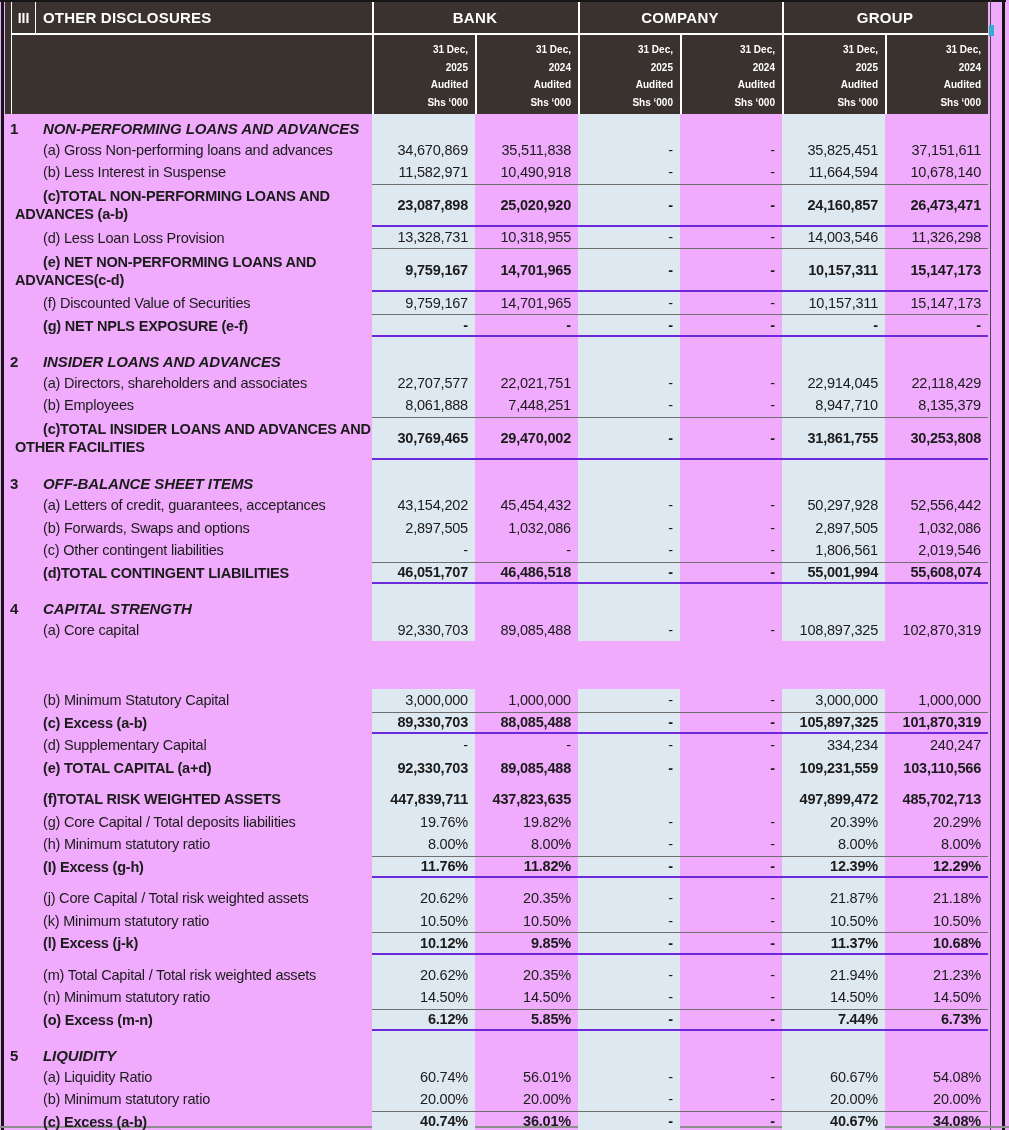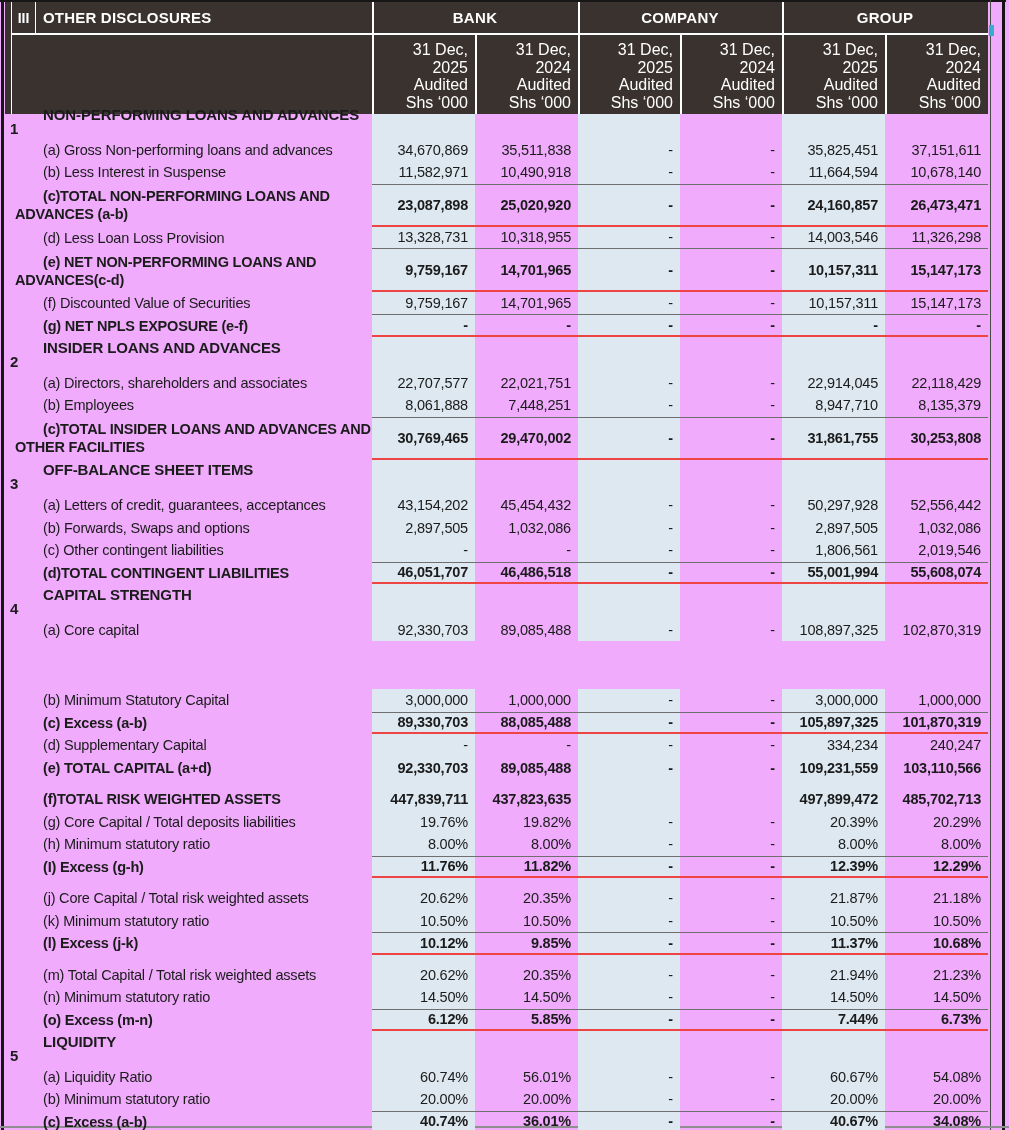--- a/index.html
+++ b/index.html
@@ -27,42 +27,42 @@
   .h-vs1 { left:470px; top:33px; bottom:0; width:2px; }
   .h-vs2 { left:675px; top:33px; bottom:0; width:2px; }
   .h-vs3 { left:880px; top:33px; bottom:0; width:2px; }
 
   .h-iii   { position:absolute; left:7px; top:0; width:23px; height:31px; display:flex; align-items:center; justify-content:center; font-weight:bold; font-size:14px; }
   .h-title { position:absolute; left:38px; top:0; height:31px; display:flex; align-items:center; font-weight:bold; font-size:15px; letter-spacing:.2px; }
   .h-group { position:absolute; top:0; height:31px; display:flex; align-items:center; justify-content:center; font-weight:bold; font-size:15px; letter-spacing:.3px; }
   .h-g0 { left:367px; width:206px; }
   .h-g1 { left:573px; width:204px; }
   .h-g2 { left:777px; width:206px; }
-  .h-col { position:absolute; top:33px; height:79px; padding:6px 7px 8px 0; text-align:right; font-weight:normal; font-size:16px; line-height:17.5px; white-space:pre-line; }
+  .h-col { position:absolute; top:33px; height:79px; padding:6px 7px 8px 0; text-align:right; font-weight:bold; font-size:10px; line-height:17.5px; white-space:pre-line; }
   .h-c0 { left:367px; width:103px; } .h-c1 { left:470px; width:103px; }
   .h-c2 { left:573px; width:102px; } .h-c3 { left:675px; width:102px; }
   .h-c4 { left:777px; width:103px; } .h-c5 { left:880px; width:103px; }
 
   
   .tbody { position:absolute; left:5px; top:114px; width:983px; }
   .row { display:flex; width:983px; align-items:stretch; }
   .cell { height:auto; display:flex; align-items:center; }
   .c-label { width:367px; font-size:14.5px; letter-spacing:-0.2px; }
   .c-label .lbl { padding-left:10px; text-indent:28px; line-height:18px; }
   .c-val { justify-content:flex-end; padding-right:7px; font-size:14.5px; letter-spacing:-0.2px; }
   .w0 { width:103px; } .w1 { width:103px; } .w2 { width:102px; }
   .w3 { width:102px; } .w4 { width:103px; } .w5 { width:103px; }
   .shade { background:var(--stripe,#dde8f0); }
   .bold, .bold .c-val, .bold .lbl { font-weight:bold; }
   .ra { border-top:1.5px solid #6f6f6f; }
   .rb { border-bottom:1.5px solid #6f6f6f; }
-  .bold .rb { border-bottom:2px solid #ef4444; }
+  .bold .rb { border-bottom:2px solid #6d28d9; }
   .sec-title { position:relative; width:367px; }
   .sec-num { position:absolute; left:5px; bottom:2px; font-weight:bold; font-size:15px; }
-  .sec-text { position:absolute; left:38px; bottom:16px; font-weight:bold; font-size:15px; letter-spacing:-0.1px; }
+  .sec-text { position:absolute; left:38px; bottom:2px; font-weight:bold; font-size:15px; letter-spacing:-0.1px;font-style:italic; }
 </style>
 </head>
 <body>
 
 <div class="page">
   <div class="top-border"></div>
   <div class="left-border"></div>
   <div class="right-thin"></div>
   <div class="right-thick"></div>
   <div class="bottom-line"></div>

